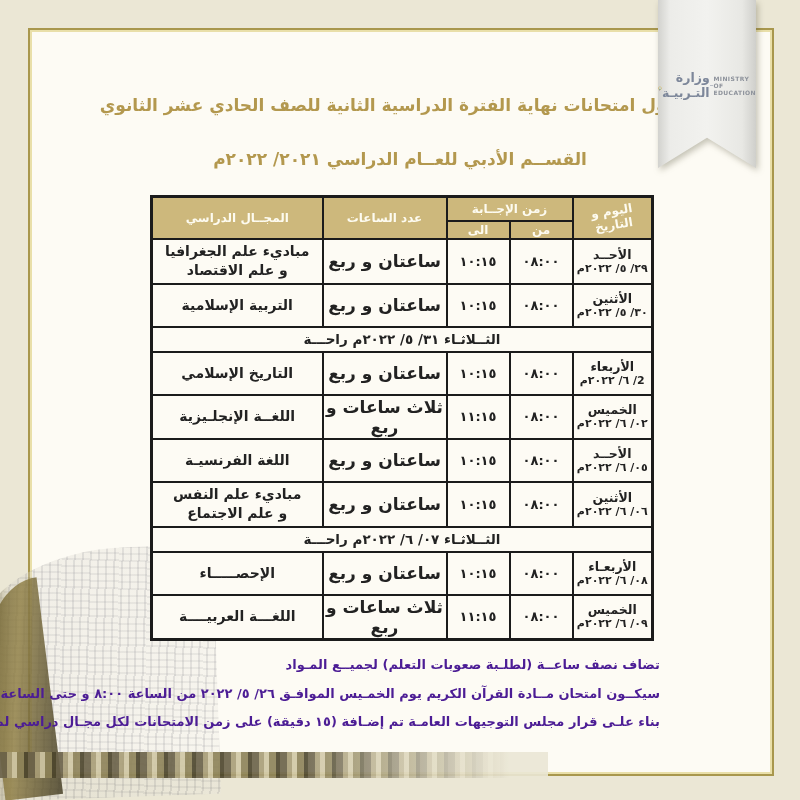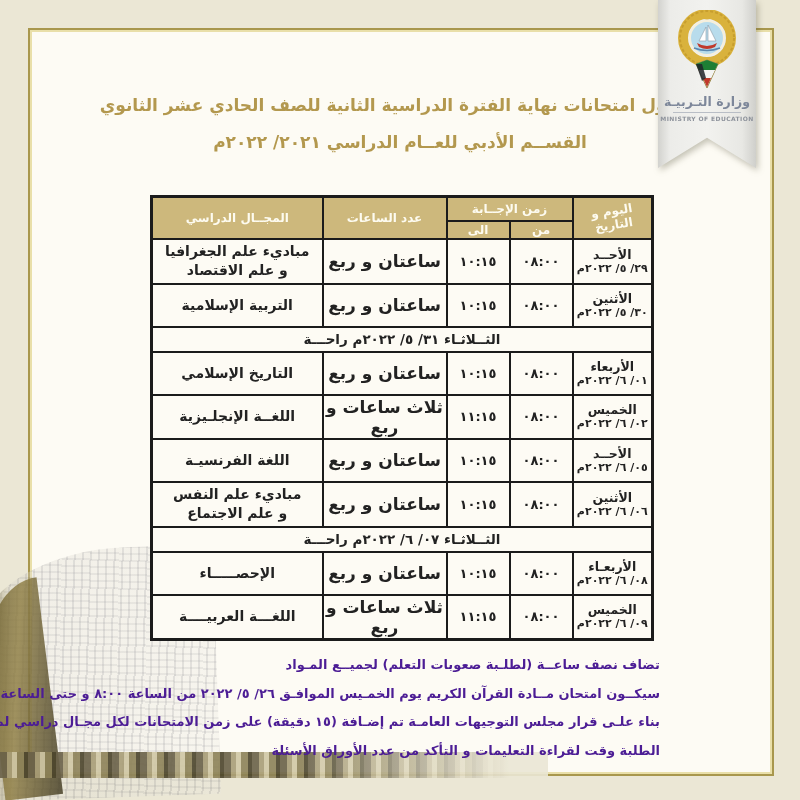--- a/index.html
+++ b/index.html
@@ -32,21 +32,21 @@
     background:linear-gradient(100deg,#5d5126,#8e7d42 45%,#3c351c);}
   .bldg-base{position:absolute;left:0;top:752px;width:548px;height:26px;z-index:2;opacity:.9;
     background:
       linear-gradient(90deg, rgba(235,231,213,0) 55%, #ebe7d5 93%),
       repeating-linear-gradient(90deg,#6a6148 0 7px,#a89d77 7px 12px,#d0c7a5 12px 17px,#8d8258 17px 24px,#4c452c 24px 28px);}
 
   
   .title-line{position:absolute;left:70px;right:70px;text-align:center;direction:rtl;
     color:#b3984e;font-weight:bold;font-size:17px;z-index:3;}
   .title-1{top:95px;}
-  .title-2{top:132px;}
+  .title-2{top:149px;}
 
   
   table.sched{position:absolute;left:150px;top:195px;width:501px;z-index:3;
     border-collapse:collapse;direction:rtl;table-layout:fixed;
     border:3px solid #1b1b1b;background:#fdfbf4;}
   .sched th,.sched td{border:2px solid #1b1b1b;padding:1px 2px;text-align:center;vertical-align:middle;}
   .sched th{background:#cdb87c;color:#fdfbf0;font-weight:bold;font-size:12px;}
   .h-row1{height:24px;}
   .h-row2{height:18px;}
   .h-sub{font-size:12px;}
@@ -66,21 +66,21 @@
     direction:rtl;text-align:right;color:#4c1d95;font-weight:bold;
     font-size:13px;line-height:28.5px;}
   .note-line{white-space:nowrap;}
 
   
   .ribbon{position:absolute;left:658px;top:0;width:98px;height:168px;z-index:4;
     filter:drop-shadow(2px 3px 3px rgba(90,85,60,.35));}
   .ribbon-shape{position:absolute;inset:0;
     background:linear-gradient(90deg,#d2d2ce 0,#ecece9 12px,#f2f2ef 50%,#e8e8e4 84px,#cfcfcb 98px);
     clip-path:polygon(0 0,100% 0,100% 100%,50% 82%,0 100%);}
-  .ribbon-content{position:absolute;inset:0;display:flex;flex-direction:column;align-items:center;}
+  .ribbon-content{position:absolute;inset:0;display:flex;align-items:center;}
   .emblem{margin-top:10px;}
   .ribbon-ar{margin-top:2px;color:#7d879a;font-size:12.5px;font-weight:bold;direction:rtl;}
   .ribbon-div{width:68px;border-top:1px solid #b9bec6;margin-top:3px;}
   .ribbon-en{margin-top:2px;color:#8d929b;font-size:6px;letter-spacing:.4px;font-weight:bold;}
 </style>
 </head>
 <body>
 
 <div class="page">
 
@@ -138,21 +138,21 @@
       <td class="c-subject">التربية الإسلامية</td>
     </tr>
 
     <tr class="r-rest">
       <td class="c-rest" colspan="5">الثــلاثـاء ٣١/ ٥/ ٢٠٢٢م راحـــة</td>
     </tr>
 
     <tr class="r-exam">
       <td class="c-day">
         <div class="day">الأربعاء</div>
-        <div class="date">٠١/ ٦/ ٢٠٢٢م</div>
+        <div class="date">2/ ٦/ ٢٠٢٢م</div>
       </td>
       <td class="c-time">٠٨:٠٠</td>
       <td class="c-time">١٠:١٥</td>
       <td class="c-hours">ساعتان و ربع</td>
       <td class="c-subject">التاريخ الإسلامي</td>
     </tr>
 
     <tr class="r-exam">
       <td class="c-day">
         <div class="day">الخميس</div>
@@ -212,21 +212,20 @@
       <td class="c-hours">ثلاث ساعات و ربع</td>
       <td class="c-subject">اللغـــة العربيــــة</td>
     </tr>
   </tbody>
     </table>
 
   <div class="notes">
     <div class="note-line">تضاف نصف ساعــة (لطلـبة صعوبات التعلم) لجميــع المـواد</div>
     <div class="note-line">سيكــون امتحان مــادة القرآن الكريم يوم الخمـيس الموافـق ٢٦/ ٥/ ٢٠٢٢ من الساعة ٨:٠٠ و حتى الساعة ٩:١٥</div>
     <div class="note-line">بناء علـى قرار مجلس التوجيهات العامـة تم إضـافة (١٥ دقيقة)  على زمن الامتحانات لكل مجـال دراسي لمنح</div>
-    <div class="note-line">الطلبة وقت لقراءة التعليمات و التأكد من عدد الأوراق الأسئلة</div>
   </div>
 
   <div class="ribbon">
     <div class="ribbon-shape"></div>
     <div class="ribbon-content">
       <svg class="emblem" width="70" height="82" viewBox="0 0 70 82">
         <circle cx="35" cy="28" r="24" fill="none" stroke="#d9b23c" stroke-width="10"></circle>
         <circle cx="35" cy="28" r="27" fill="none" stroke="#c79e2e" stroke-width="2" stroke-dasharray="3 2"></circle>
         <circle cx="35" cy="28" r="17" fill="#b8dcec" stroke="#f5efdc" stroke-width="2"></circle>
         <path d="M25 33 q10 6 20 0 l-2 4 q-8 4 -16 0 z" fill="#c0392b"></path>

